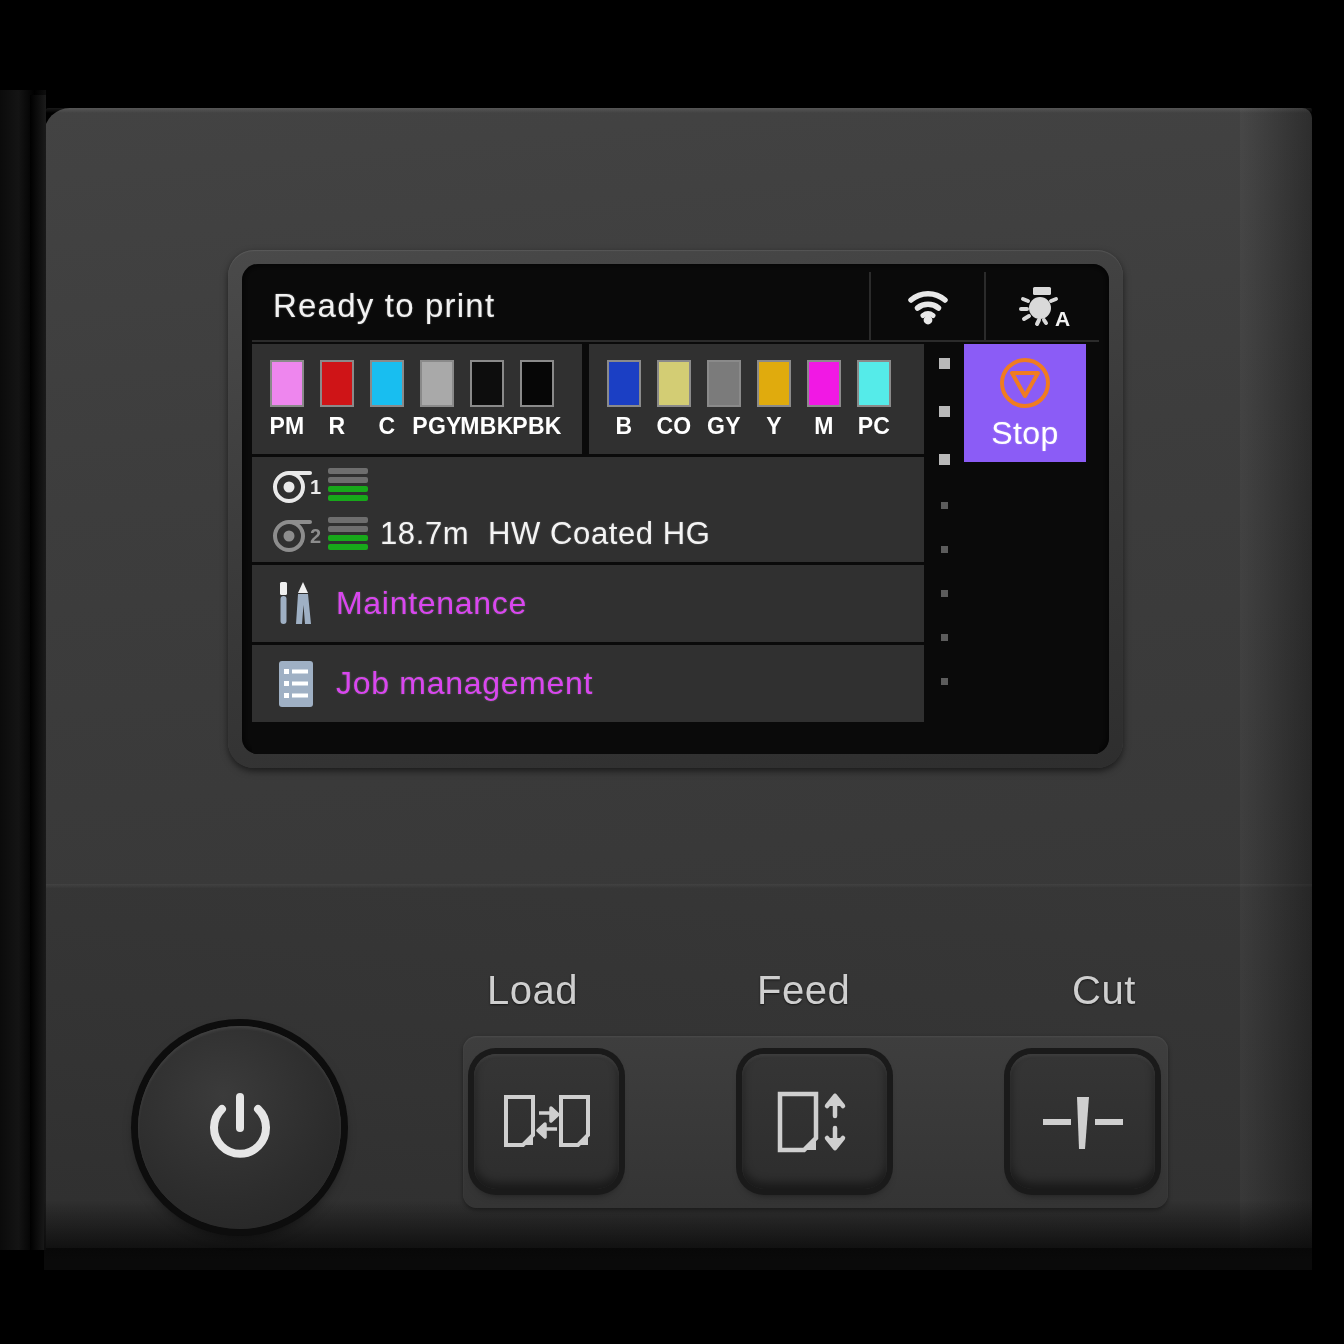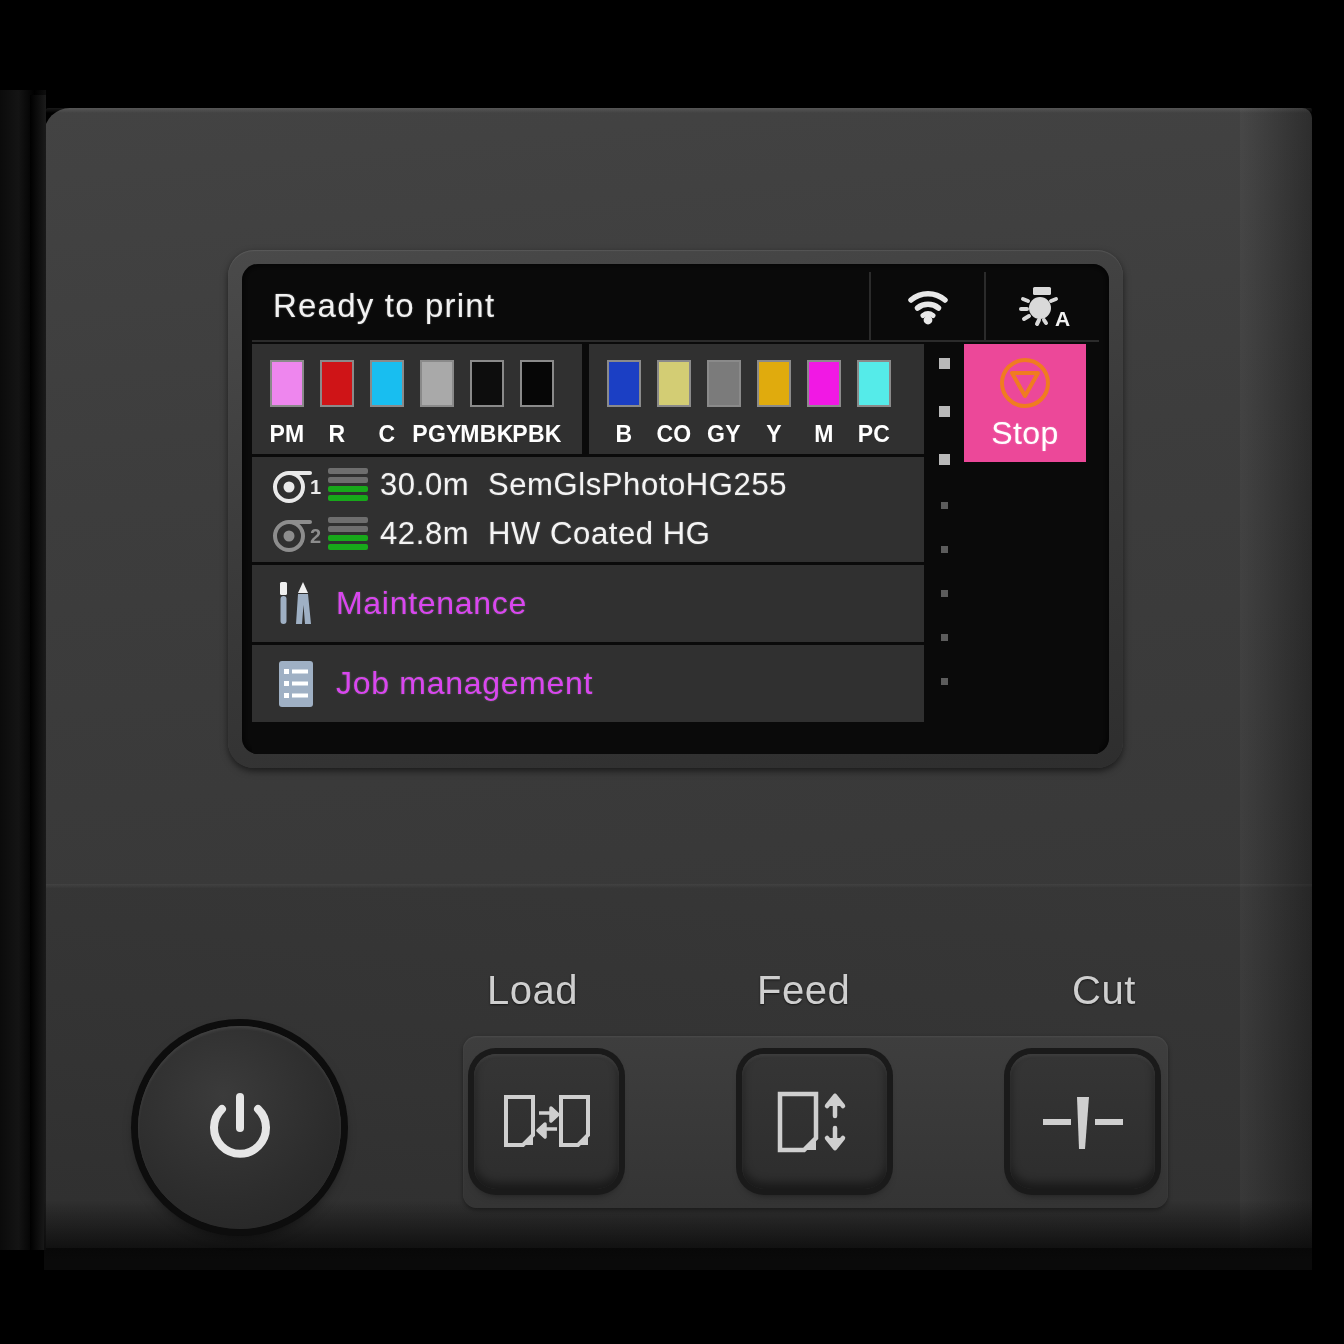--- a/index.html
+++ b/index.html
@@ -97,21 +97,21 @@
   }
   .inkgroup.g1{ width:330px; }
   .inkgroup.g2{ margin-left:7px; width:335px; }
   .ink{
     width:50px; display:flex; flex-direction:column; align-items:center;
   }
   .ink .sw{
     width:34px; height:47px; border:2px solid #8a8a8a;
   }
   .ink .lb{
-    margin-top:16px; color:#ffffff; font-size:23px; font-weight:700;
+    margin-top:8px; color:#ffffff; font-size:23px; font-weight:700;
     letter-spacing:.3px; line-height:1;
   }
 
   
   .rollbox{ background:#303030; margin-bottom:3px; padding:3px 0 4px 0; }
   .rollrow{ height:49px; display:flex; align-items:center; padding-left:20px; }
   .rollicon{ width:56px; display:flex; align-items:center; }
   .bars{ width:40px; display:flex; flex-direction:column; gap:3px; margin-right:12px; }
   .bars i{ display:block; height:6px; border-radius:2px; }
   .rolltext{
@@ -136,21 +136,21 @@
   .rail{
     width:40px; background:#0a0a0a; padding-top:14px;
     display:flex; flex-direction:column; align-items:center; gap:37px;
   }
   .dot{ width:11px; height:11px; background:#b9b9b9; }
   .dot.off{ width:7px; height:7px; background:#5c5c5c; }
 
   .stopcol{ flex:1; background:#0a0a0a; position:relative; }
   .stopbtn{
     position:absolute; left:0; top:0; width:122px; height:118px;
-    background:#ec4899; display:flex; flex-direction:column;
+    background:#8b5cf6; display:flex; flex-direction:column;
     align-items:center; justify-content:center; gap:4px;
   }
   .stopbtn .lbl{
     color:#ffffff; font-size:32px; letter-spacing:.4px;
     text-shadow:0 0 2px rgba(255,255,255,.3);
   }
 
   
   .hwlabel{
     position:absolute; color:#cfcfcf; font-size:40px; letter-spacing:.5px;
@@ -296,38 +296,37 @@
                       <path d="M17 9 H38" stroke="#e9e9e9" stroke-width="4" stroke-linecap="round"></path>
                       <text x="38" y="30" font-family="Liberation Sans, sans-serif" font-size="20" font-weight="700" fill="#e9e9e9">1</text>
                     </svg>
                   </div>
                   <div class="bars">
                     <i style="background: rgb(110, 110, 110);"></i>
                     <i style="background: rgb(110, 110, 110);"></i>
                     <i style="background: rgb(23, 168, 26);"></i>
                     <i style="background: rgb(23, 168, 26);"></i>
                   </div>
-                  <div class="rolltext"><span class="len">30.0m</span><span>SemGlsPhotoHG255</span></div>
                 </div>
                 <div class="rollrow dim">
                   <div class="rollicon">
                     <svg width="54" height="42" viewBox="0 0 54 42">
                       <circle cx="17" cy="23" r="14" fill="none" stroke="#8d8d8d" stroke-width="4"></circle>
                       <circle cx="17" cy="23" r="5.5" fill="#8d8d8d"></circle>
                       <path d="M17 9 H38" stroke="#8d8d8d" stroke-width="4" stroke-linecap="round"></path>
                       <text x="38" y="30" font-family="Liberation Sans, sans-serif" font-size="20" font-weight="700" fill="#8d8d8d">2</text>
                     </svg>
                   </div>
                   <div class="bars">
                     <i style="background: rgb(110, 110, 110);"></i>
                     <i style="background: rgb(110, 110, 110);"></i>
                     <i style="background: rgb(23, 168, 26);"></i>
                     <i style="background: rgb(23, 168, 26);"></i>
                   </div>
-                  <div class="rolltext"><span class="len">42.8m</span><span>HW Coated HG</span></div>
+                  <div class="rolltext"><span class="len">18.7m</span><span>HW Coated HG</span></div>
                 </div>
               </div>
 
             <div class="menurow">
               <div class="mi">
                 <svg width="46" height="50" viewBox="0 0 46 50">
                   <rect x="6" y="3" width="7" height="13" rx="1.5" fill="#f0f0f0"></rect>
                   <rect x="6.5" y="17" width="6" height="28" rx="3" fill="#9fb0c4"></rect>
                   <path d="M29 3 L34 14 L24 14 Z" fill="#f0f0f0"></path>
                   <path d="M24 15 L34 15 L37 45 L31 45 L29.5 26 L28 45 L22 45 Z" fill="#9fb0c4"></path>

